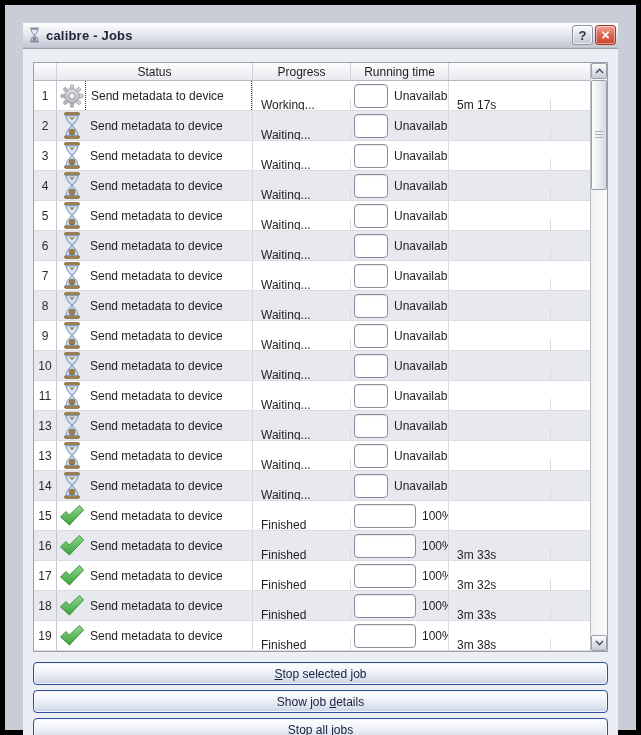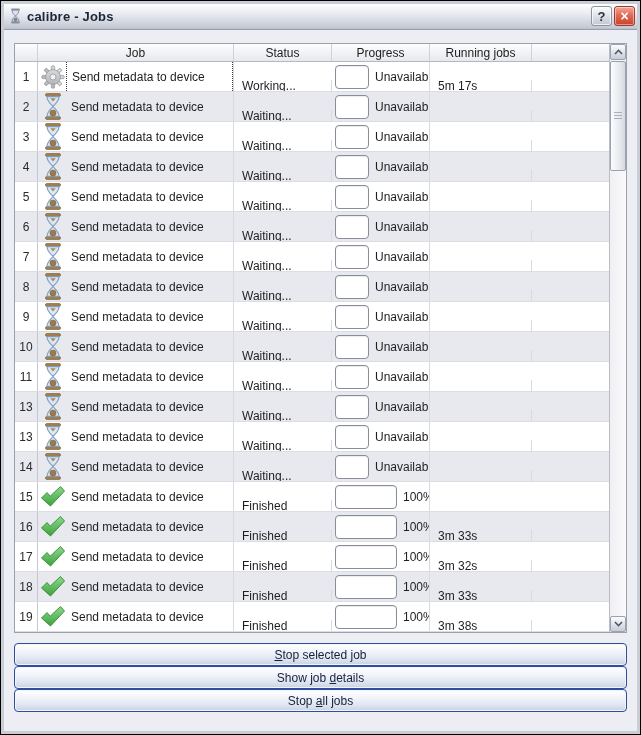--- a/index.html
+++ b/index.html
@@ -1,23 +1,23 @@
 <!DOCTYPE html>
 <html><head>
 <meta charset="utf-8">
 <style>
   * { margin:0; padding:0; box-sizing:border-box; }
   html,body { width:641px; height:735px; font-family:"Liberation Sans", sans-serif; }
   body { background:#555; }
 
   .window {
     width:641px; height:735px;
-    border:1px solid #000000;
+    border:5px solid #000000;
     background:#c9cdd6;
-    padding:3px;
+    padding:18px;
     position:relative;
   }
 
   
   .titlebar {
     height:26px;
     display:flex; align-items:center;
     padding:1px 2px 2px 4px;
     background:linear-gradient(#ffffff, #e6e8ee 45%, #c4c9d4 95%, #b7bcc9);
     border-bottom:1px solid #999fab;
@@ -134,20 +134,21 @@
   .sb-thumb::after {
     content:""; position:absolute; left:3px; right:3px; top:50%; height:7px;
     margin-top:-4px;
     background:repeating-linear-gradient(#aab0bc 0 1px, transparent 1px 3px);
   }
 
   
   .btns { margin-top:10px; padding:0 0; }
   .xp-btn {
     height:23px; width:100%;
+    margin-bottom:5px;
     border:1px solid #2e4f9e; border-radius:4px;
     background:linear-gradient(#ffffff, #f0f3f9 40%, #dde3ef 75%, #c8d1e4);
     box-shadow:inset 0 0 0 1px #f2f5fb;
     display:flex; align-items:center; justify-content:center;
     font-family:"Liberation Sans", sans-serif;
     font-size:12px; color:#15203c;
     cursor:default;
   }
   .accel { text-decoration:underline; }
 
@@ -184,24 +185,23 @@
     <span class="tb-btn tb-help">?</span>
     <span class="tb-btn tb-close">×</span>
   </div>
 
   <div class="body">
 
     <div class="table-frame">
       <div class="tmain">
         <div class="hdr">
           <div class="hcell"></div>
-          <div class="hcell">Job</div>
           <div class="hcell">Status</div>
           <div class="hcell">Progress</div>
-          <div class="hcell">Running jobs</div>
+          <div class="hcell">Running time</div>
           <div class="hcell"></div>
         </div>
         <div class="rows">
             <div class="row">
     <div class="cell num">1</div>
     <div class="cell job">
       <span class="icon-wrap">
   <svg width="24" height="24" viewBox="0 0 24 24">
     <g fill="url(#gg)" stroke="#97999d" stroke-width="0.8">
       <rect x="10.4" y="0.8" width="3.2" height="22.4" rx="1.3"></rect>

